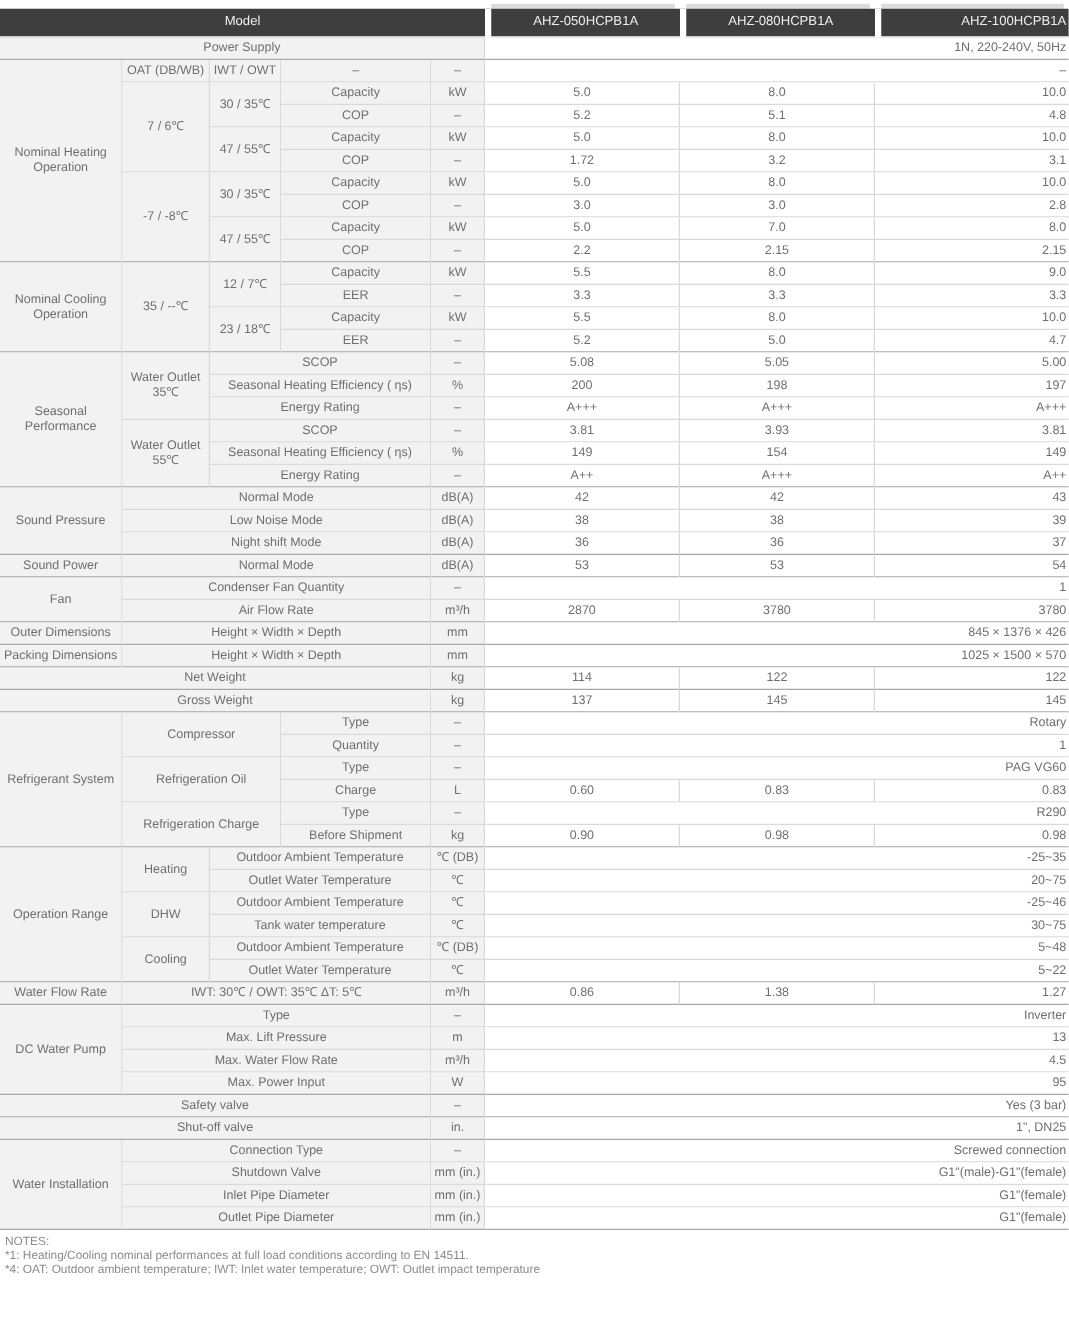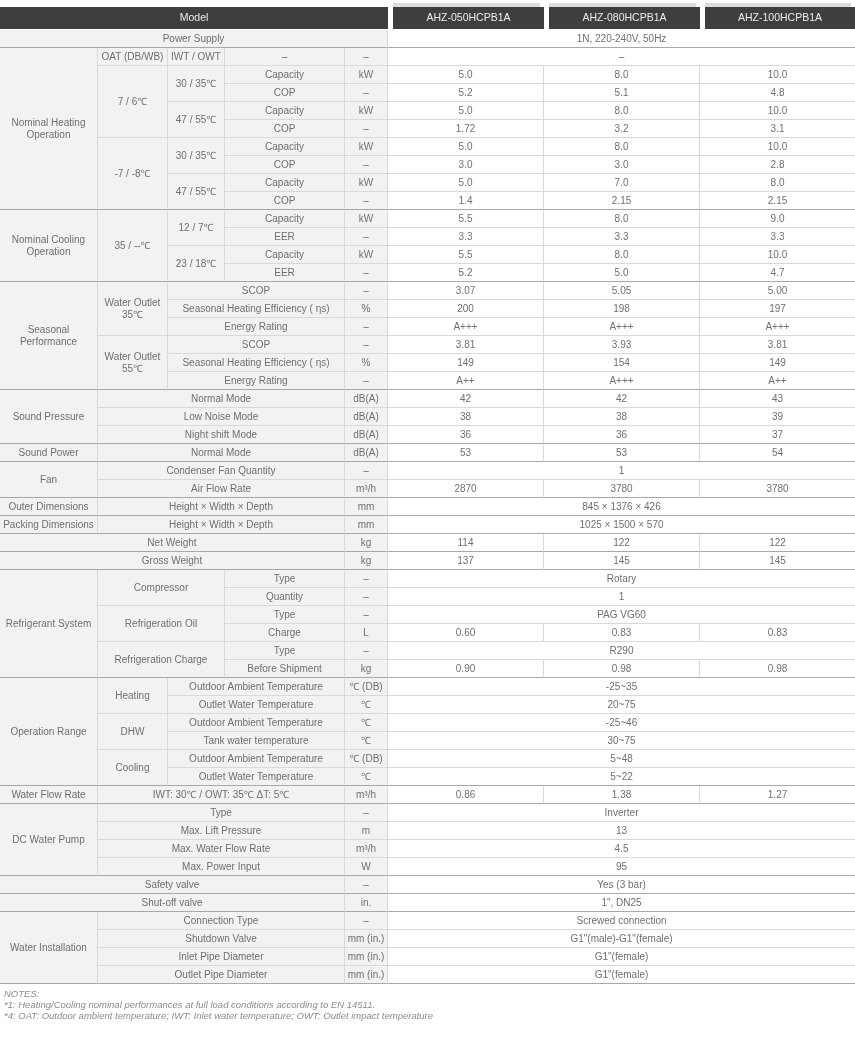--- a/index.html
+++ b/index.html
@@ -21,33 +21,33 @@
     border-collapse:separate;border-spacing:0;table-layout:fixed;
   }
   table.spec tr{height:18px;}
   table.spec tr.head{height:23px;}
   table.spec td{
     font-size:10px;color:#6f6f6f;text-align:center;vertical-align:middle;
     padding:0 2px;line-height:1.12;overflow:hidden;
     border-bottom:1px solid #d9d9d9;border-right:1px solid #d9d9d9;
     background:#ffffff;
   }
-  table.spec td:last-child{border-right:none;}
+  table.spec td:last-child{border-right:none;text-align:right;}
   table.spec td.l{background:#f2f2f2;}
   table.spec td.d{background:#ffffff;}
   table.spec td.m{
     background:#3e3e3e;color:#ededed;font-size:10.5px;
     border-right:none;border-bottom:1px solid #ffffff;
   }
   table.spec td.m + td.m{border-left:5px solid #ffffff;}
   table.spec td.dk{border-bottom-color:#a8a8a8;}
 
   .notes{
     position:absolute;left:4px;top:989px;width:848px;
-    font-size:9.5px;line-height:10.8px;color:#8b8b8b;font-style:italic;
+    font-size:9.5px;line-height:10.8px;color:#8b8b8b;
   }
   .notes .indent{padding-left:13px;}
 </style>
 </head>
 <body>
 
 <div class="page">
 
   <div class="strip s1"></div>
   <div class="strip s2"></div>
@@ -134,21 +134,21 @@
           <td class="l dk" rowspan="2">47 / 55℃</td>
           <td class="l">Capacity</td>
           <td class="l">kW</td>
           <td class="d">5.0</td>
           <td class="d">7.0</td>
           <td class="d">8.0</td>
         </tr>
         <tr>
           <td class="l dk">COP</td>
           <td class="l dk">–</td>
-          <td class="d dk">1.4</td>
+          <td class="d dk">2.2</td>
           <td class="d dk">2.15</td>
           <td class="d dk">2.15</td>
         </tr>
         <tr>
           <td class="l dk" rowspan="4">Nominal Cooling Operation</td>
           <td class="l dk" rowspan="4">35 / --℃</td>
           <td class="l" rowspan="2">12 / 7℃</td>
           <td class="l">Capacity</td>
           <td class="l">kW</td>
           <td class="d">5.5</td>
@@ -175,21 +175,21 @@
           <td class="l dk">–</td>
           <td class="d dk">5.2</td>
           <td class="d dk">5.0</td>
           <td class="d dk">4.7</td>
         </tr>
         <tr>
           <td class="l dk" rowspan="6">Seasonal Performance</td>
           <td class="l" rowspan="3">Water Outlet 35℃</td>
           <td class="l" colspan="2">SCOP</td>
           <td class="l">–</td>
-          <td class="d">3.07</td>
+          <td class="d">5.08</td>
           <td class="d">5.05</td>
           <td class="d">5.00</td>
         </tr>
         <tr>
           <td class="l" colspan="2">Seasonal Heating Efficiency ( ηs)</td>
           <td class="l">%</td>
           <td class="d">200</td>
           <td class="d">198</td>
           <td class="d">197</td>
         </tr>

